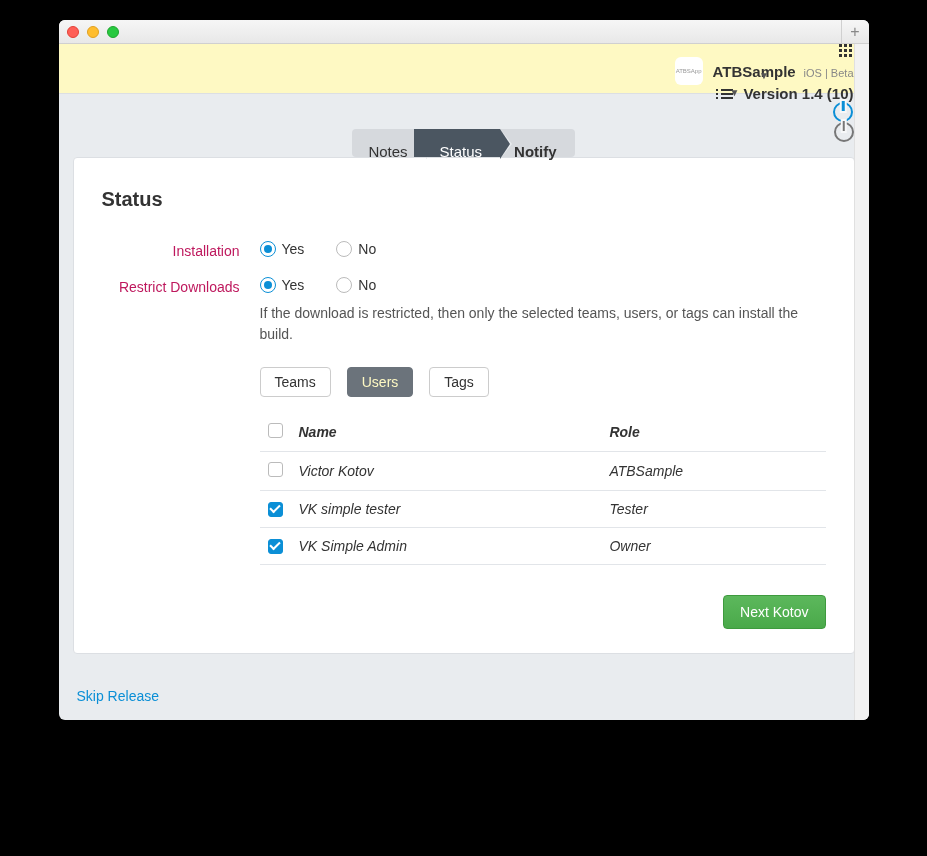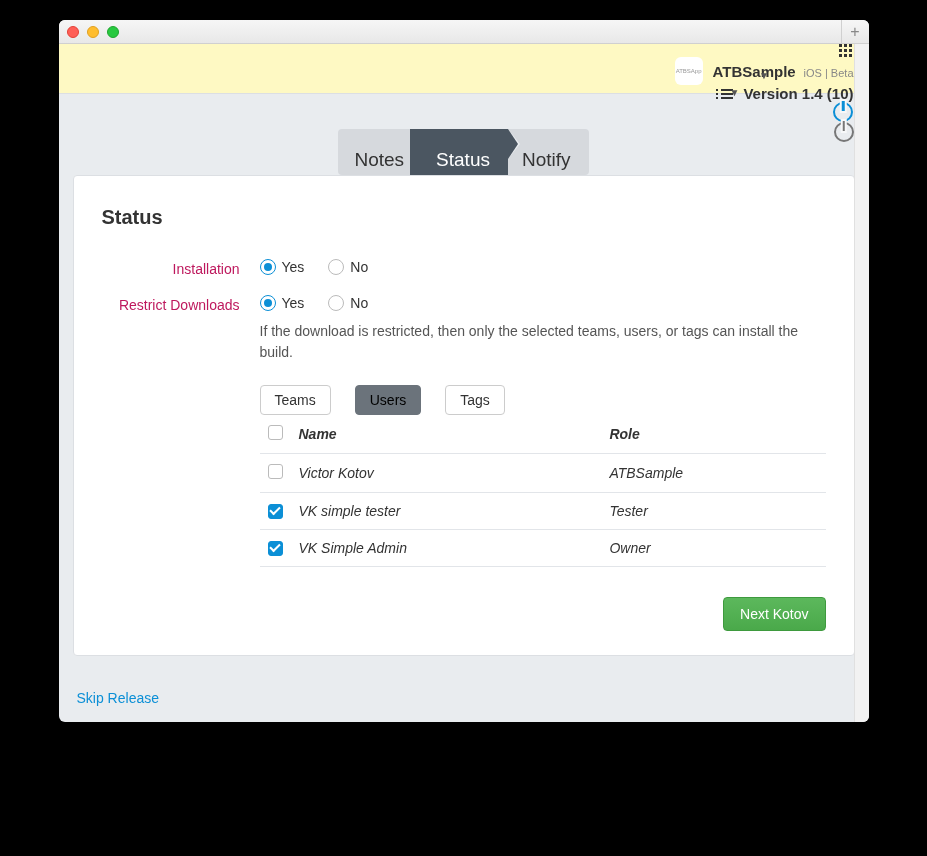--- a/index.html
+++ b/index.html
@@ -100,31 +100,31 @@
     .content-area {
       background: #e9ecef;
       padding: 35px 14px 20px;
     }
     .wizard-steps {
       display: flex;
       justify-content: center;
       margin-bottom: 0;
     }
     .step {
-      height: 46px;
+      height: 28px;
       padding: 16px 18px 0 26px;
       background: #d6d9dd;
       color: #333;
-      font-size: 19px;
+      font-size: 15px;
       display: flex; align-items: center;
       position: relative;
       margin-left: -12px;
     }
     .step:first-child { margin-left:0; border-radius: 4px 0 0 4px; padding-left:16px; }
-    .step:last-child { border-radius: 0 4px 4px 0; }
+    .step:last-child { border-radius: 0 4px 4px 0; font-weight: bold; }
     .step::after {
       content:''; position:absolute; right:-10px; top:0;
       border-left: 10px solid #d6d9dd;
       border-top: 15px solid transparent;
       border-bottom: 15px solid transparent;
       z-index: 2;
     }
     .step::before {
       content:''; position:absolute; right:-12px; top:0;
       border-left: 12px solid #e9ecef;
@@ -144,39 +144,39 @@
       padding: 30px 28px 24px;
     }
     .card h2 { font-size: 20px; font-weight: 700; margin-bottom: 30px; }
 
     .form-row { display: flex; margin-bottom: 10px; }
     .form-label {
       width: 158px; text-align: right; padding-right: 20px; padding-top: 2px;
       font-size: 14px; color: #be185d;
     }
     .form-field { flex: 1; }
-    .radio-row { display: flex; gap: 24px; align-items: center; margin-bottom: 10px; }
+    .radio-row { display: flex; gap: 32px; align-items: center; margin-bottom: 10px; }
     .radio {
       width: 16px; height: 16px; border: 1.5px solid #bbb; border-radius: 50%;
       display: inline-flex; align-items: center; justify-content: center;
       vertical-align: middle; margin-right: 6px;
     }
     .radio.checked { border-color: #0b8fd6; }
     .radio.checked::after {
       content:''; width: 8px; height: 8px; background: #0b8fd6; border-radius: 50%;
     }
     .radio-label { display: inline-flex; align-items: center; font-size: 14px; }
     .help-text { color: #555; font-size: 14px; line-height: 1.5; margin-bottom: 22px; }
 
-    .seg-tabs { display: flex; gap: 24px; margin-bottom: 0; }
+    .seg-tabs { display: flex; gap: 16px; margin-bottom: 16px; }
     .seg-tab {
       padding: 6px 14px; border: 1px solid #ccc; border-radius: 4px;
       background: #fff; font-size: 14px; cursor: pointer;
     }
-    .seg-tab.active { background: #6b737b; color: #000000; border-color: #6b737b; }
+    .seg-tab.active { background: #6b737b; color: #fef9c3; border-color: #6b737b; }
 
     .user-table { width: 100%; border-collapse: collapse; font-style: italic; }
     .user-table th, .user-table td {
       text-align: left; padding: 10px 8px; border-bottom: 1px solid #e2e5e9;
       font-size: 14px;
     }
     .user-table th { font-weight: 700; color: #333; }
     .user-table th:first-child, .user-table td:first-child { width: 30px; }
     .chk {
       width: 15px; height: 15px; border: 1.5px solid #bbb; border-radius: 3px;

